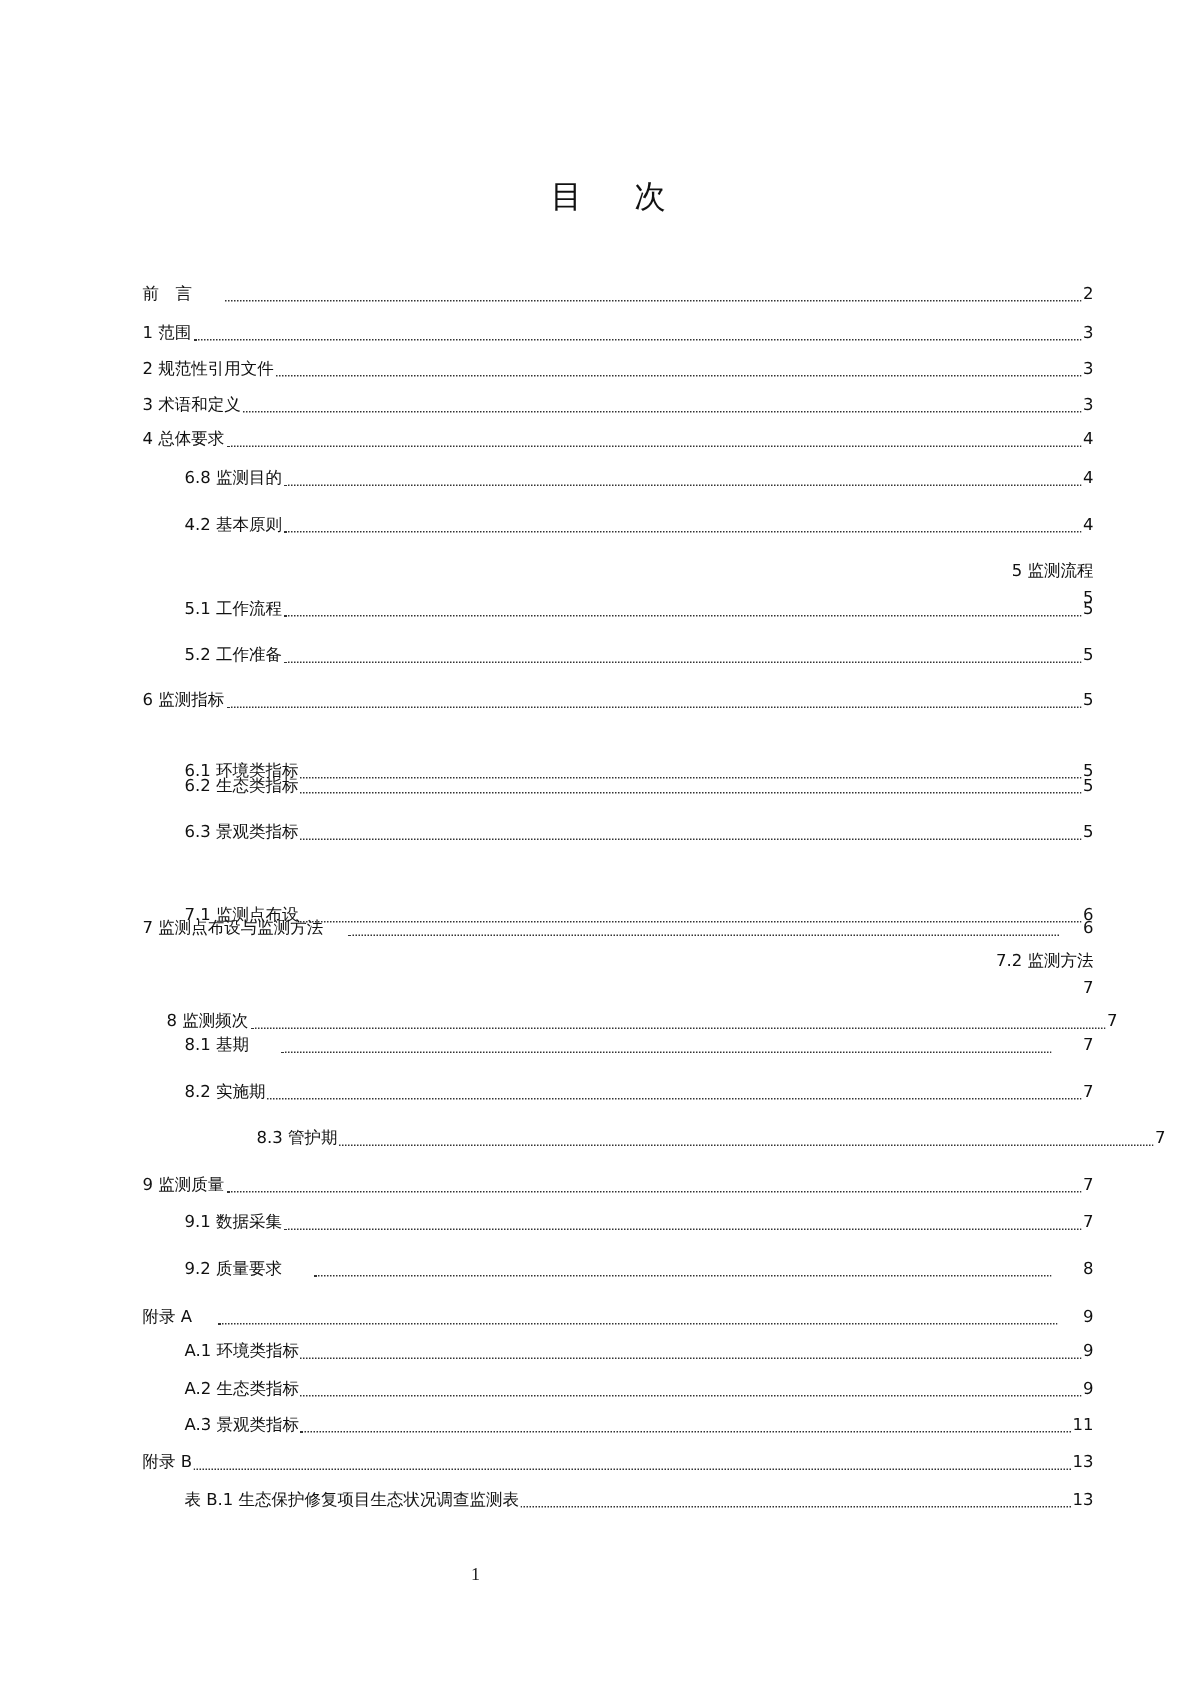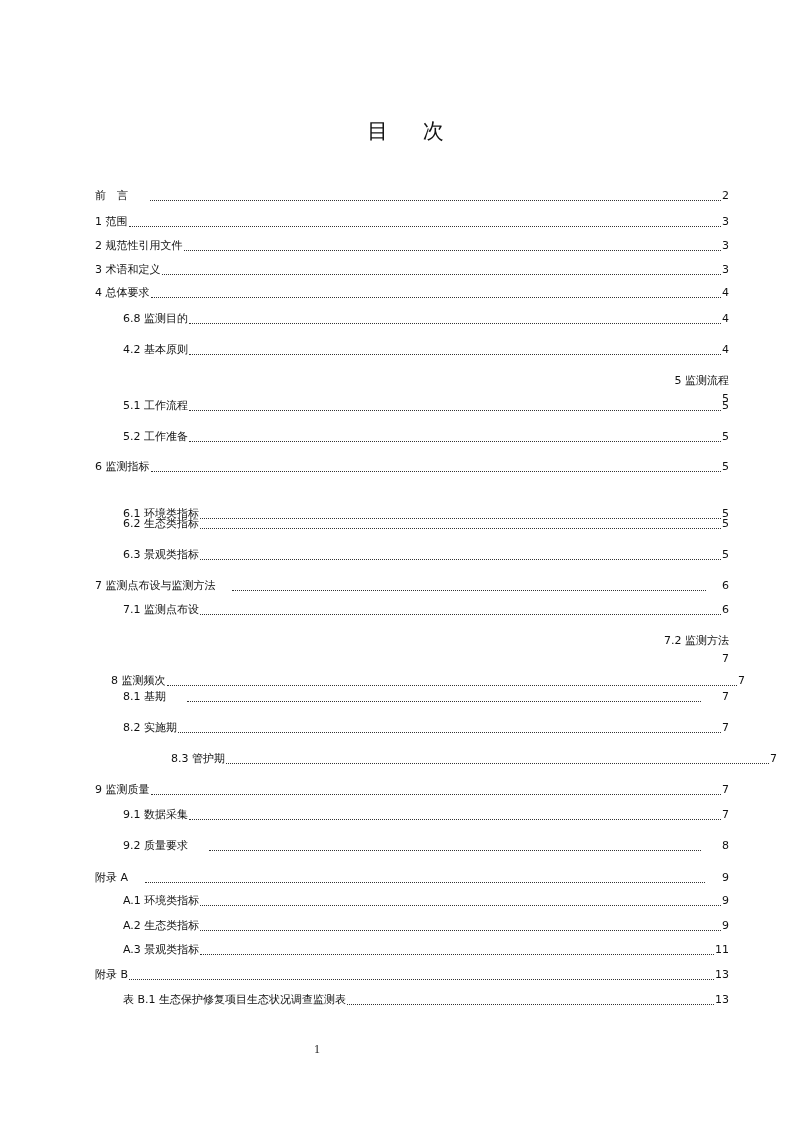--- a/index.html
+++ b/index.html
@@ -154,21 +154,21 @@
       <div class="toc-row level-2" style="top: 515px;">
         <span class="toc-label">6.2 生态类指标</span>
         <span class="toc-leader"></span>
         <span class="toc-page">5</span>
       </div>
       <div class="toc-row level-2" style="top: 546px;">
         <span class="toc-label">6.3 景观类指标</span>
         <span class="toc-leader"></span>
         <span class="toc-page">5</span>
       </div>
-      <div class="toc-row level-1" style="top: 577px; gap: 15px;">
+      <div class="toc-row level-1" style="top: 610px; gap: 15px;">
         <span class="toc-label">7 监测点布设与监测方法</span>
         <span class="toc-leader"></span>
         <span class="toc-page">6</span>
       </div>
       <div class="toc-row level-2" style="top: 601px;">
         <span class="toc-label">7.1 监测点布设</span>
         <span class="toc-leader"></span>
         <span class="toc-page">6</span>
       </div>
       <div class="toc-row level-2" style="top: 632px; flex-direction: column;">

